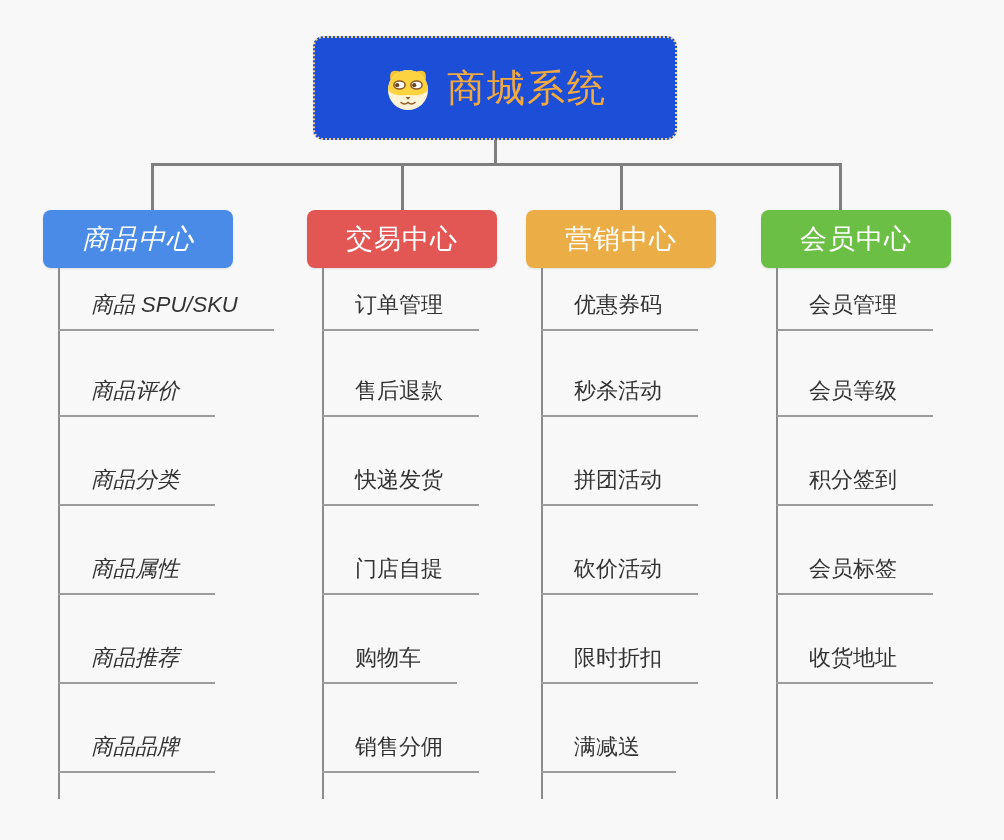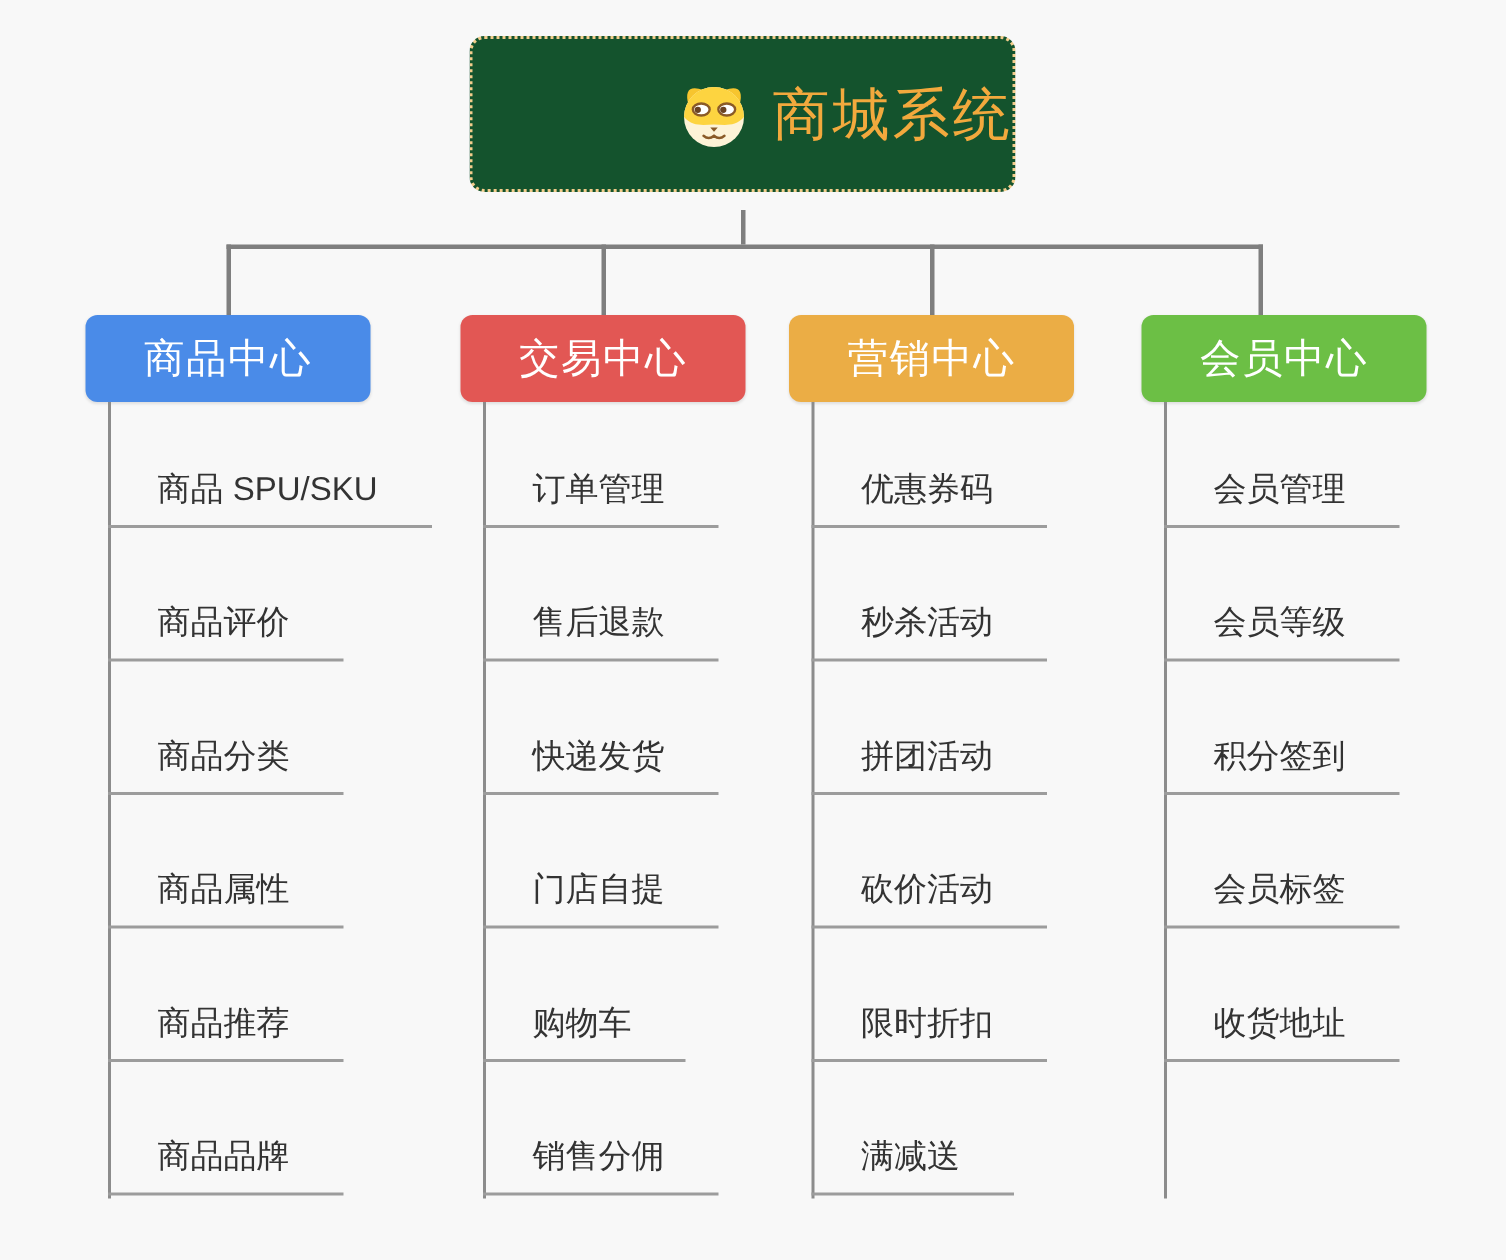--- a/index.html
+++ b/index.html
@@ -7,28 +7,28 @@
   body {
     position: relative;
     background: #f8f8f8;
     font-family: "Liberation Sans", "DejaVu Sans", sans-serif;
     overflow: hidden;
   }
 
   
   .root-node {
     position: absolute;
-    left: 313px; top: 24px;
+    left: 313px; top: 36px;
     width: 364px; height: 104px;
-    background: #14532d;
+    background: #1d4ed8;
     border: 2px dotted #f3cd8c;
     border-radius: 10px;
     display: flex;
     align-items: center;
-    justify-content: flex-end;
+    justify-content: center;
     gap: 14px;
     cursor: pointer;
   }
   .root-title {
     font-size: 38px;
     color: #f2a93d;
     letter-spacing: 2px;
     white-space: nowrap;
   }
   .root-icon { width: 50px; height: 48px; flex: 0 0 auto; }
@@ -42,21 +42,21 @@
   .drop-1 { left: 401px; }
   .drop-2 { left: 620px; }
   .drop-3 { left: 839px; }
 
   
   .branch-col {
     position: absolute;
     top: 210px;
     width: 250px;
   }
-  .branch-col.col-0 { left: 57px;  }
+  .branch-col.col-0 { left: 43px; font-style: italic;  }
   .branch-col.col-1 { left: 307px; }
   .branch-col.col-2 { left: 526px; }
   .branch-col.col-3 { left: 761px; }
 
   .branch-header {
     width: 190px; height: 58px;
     border-radius: 8px;
     display: flex;
     align-items: center;
     justify-content: center;
@@ -75,21 +75,21 @@
     position: absolute;
     left: 15px; top: 58px;
     width: 2px; height: 531px;
     background: #8c8c8c;
   }
 
   .leaf-list { position: relative; }
   .leaf-row {
     height: 89px;
     display: flex;
-    align-items: flex-end;
+    align-items: center;
   }
   .leaf-row:first-child { height: 84px; }
   .leaf-label {
     display: inline-block;
     margin-left: 15px;
     padding: 0 36px 9px 33px;
     border-bottom: 2px solid #9c9c9c;
     font-size: 22px;
     color: #333333;
     white-space: nowrap;

